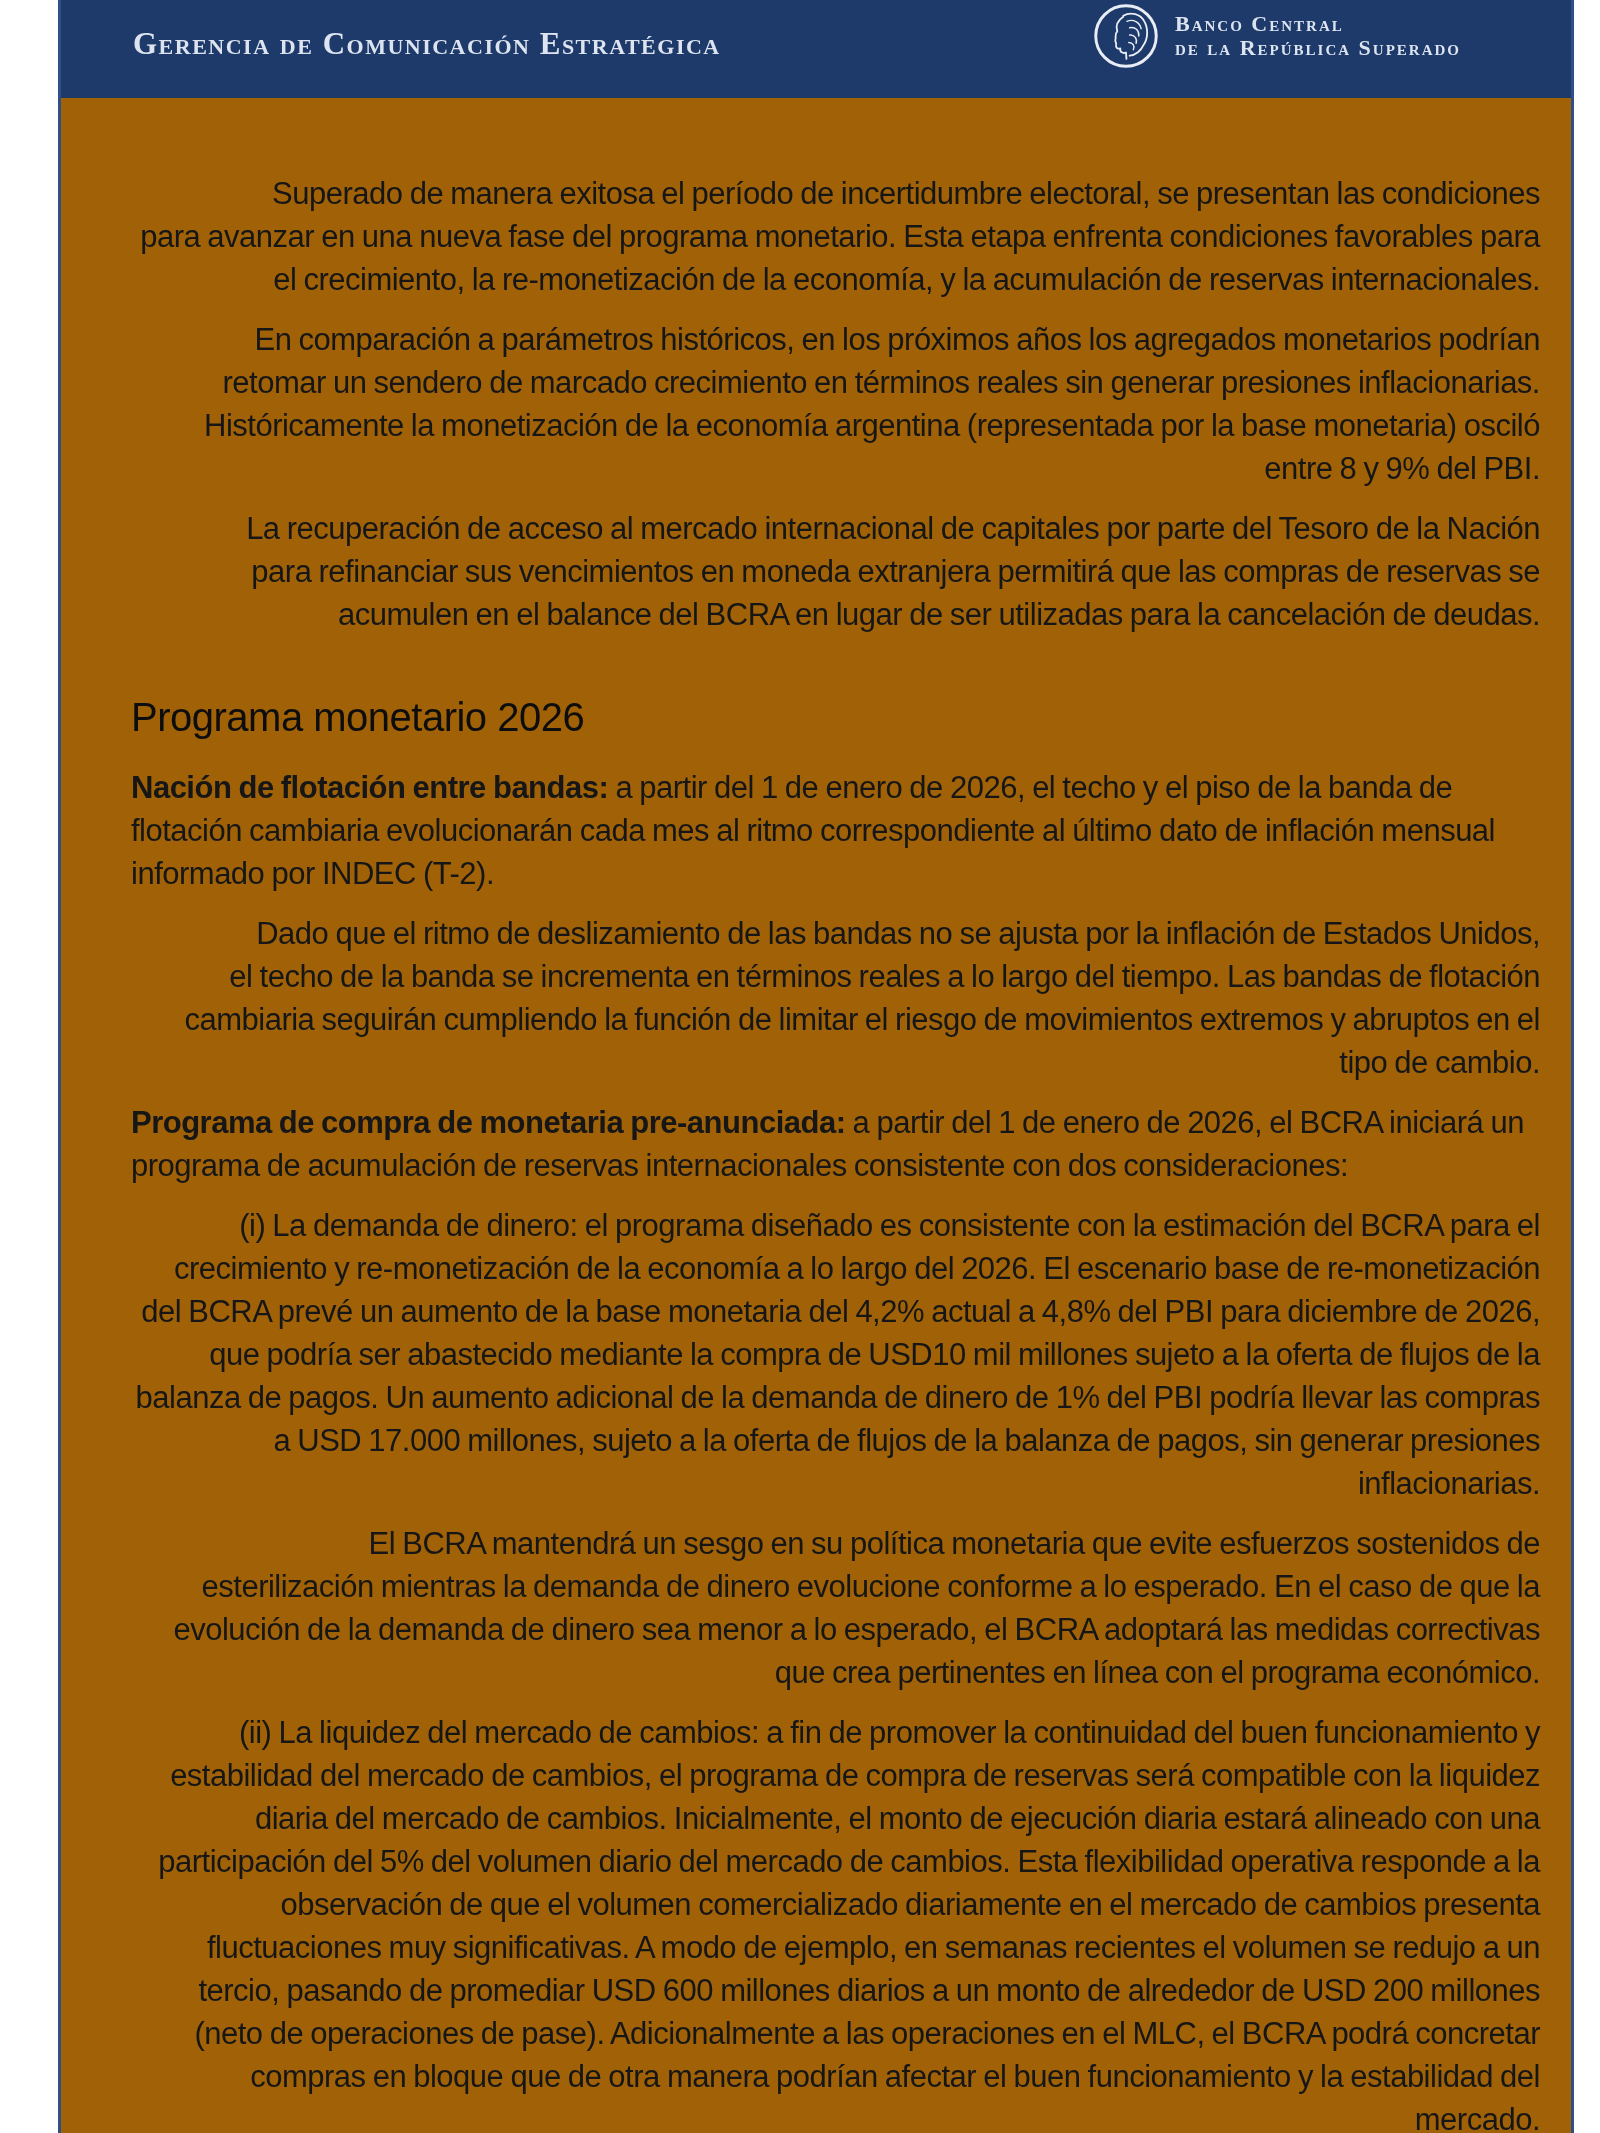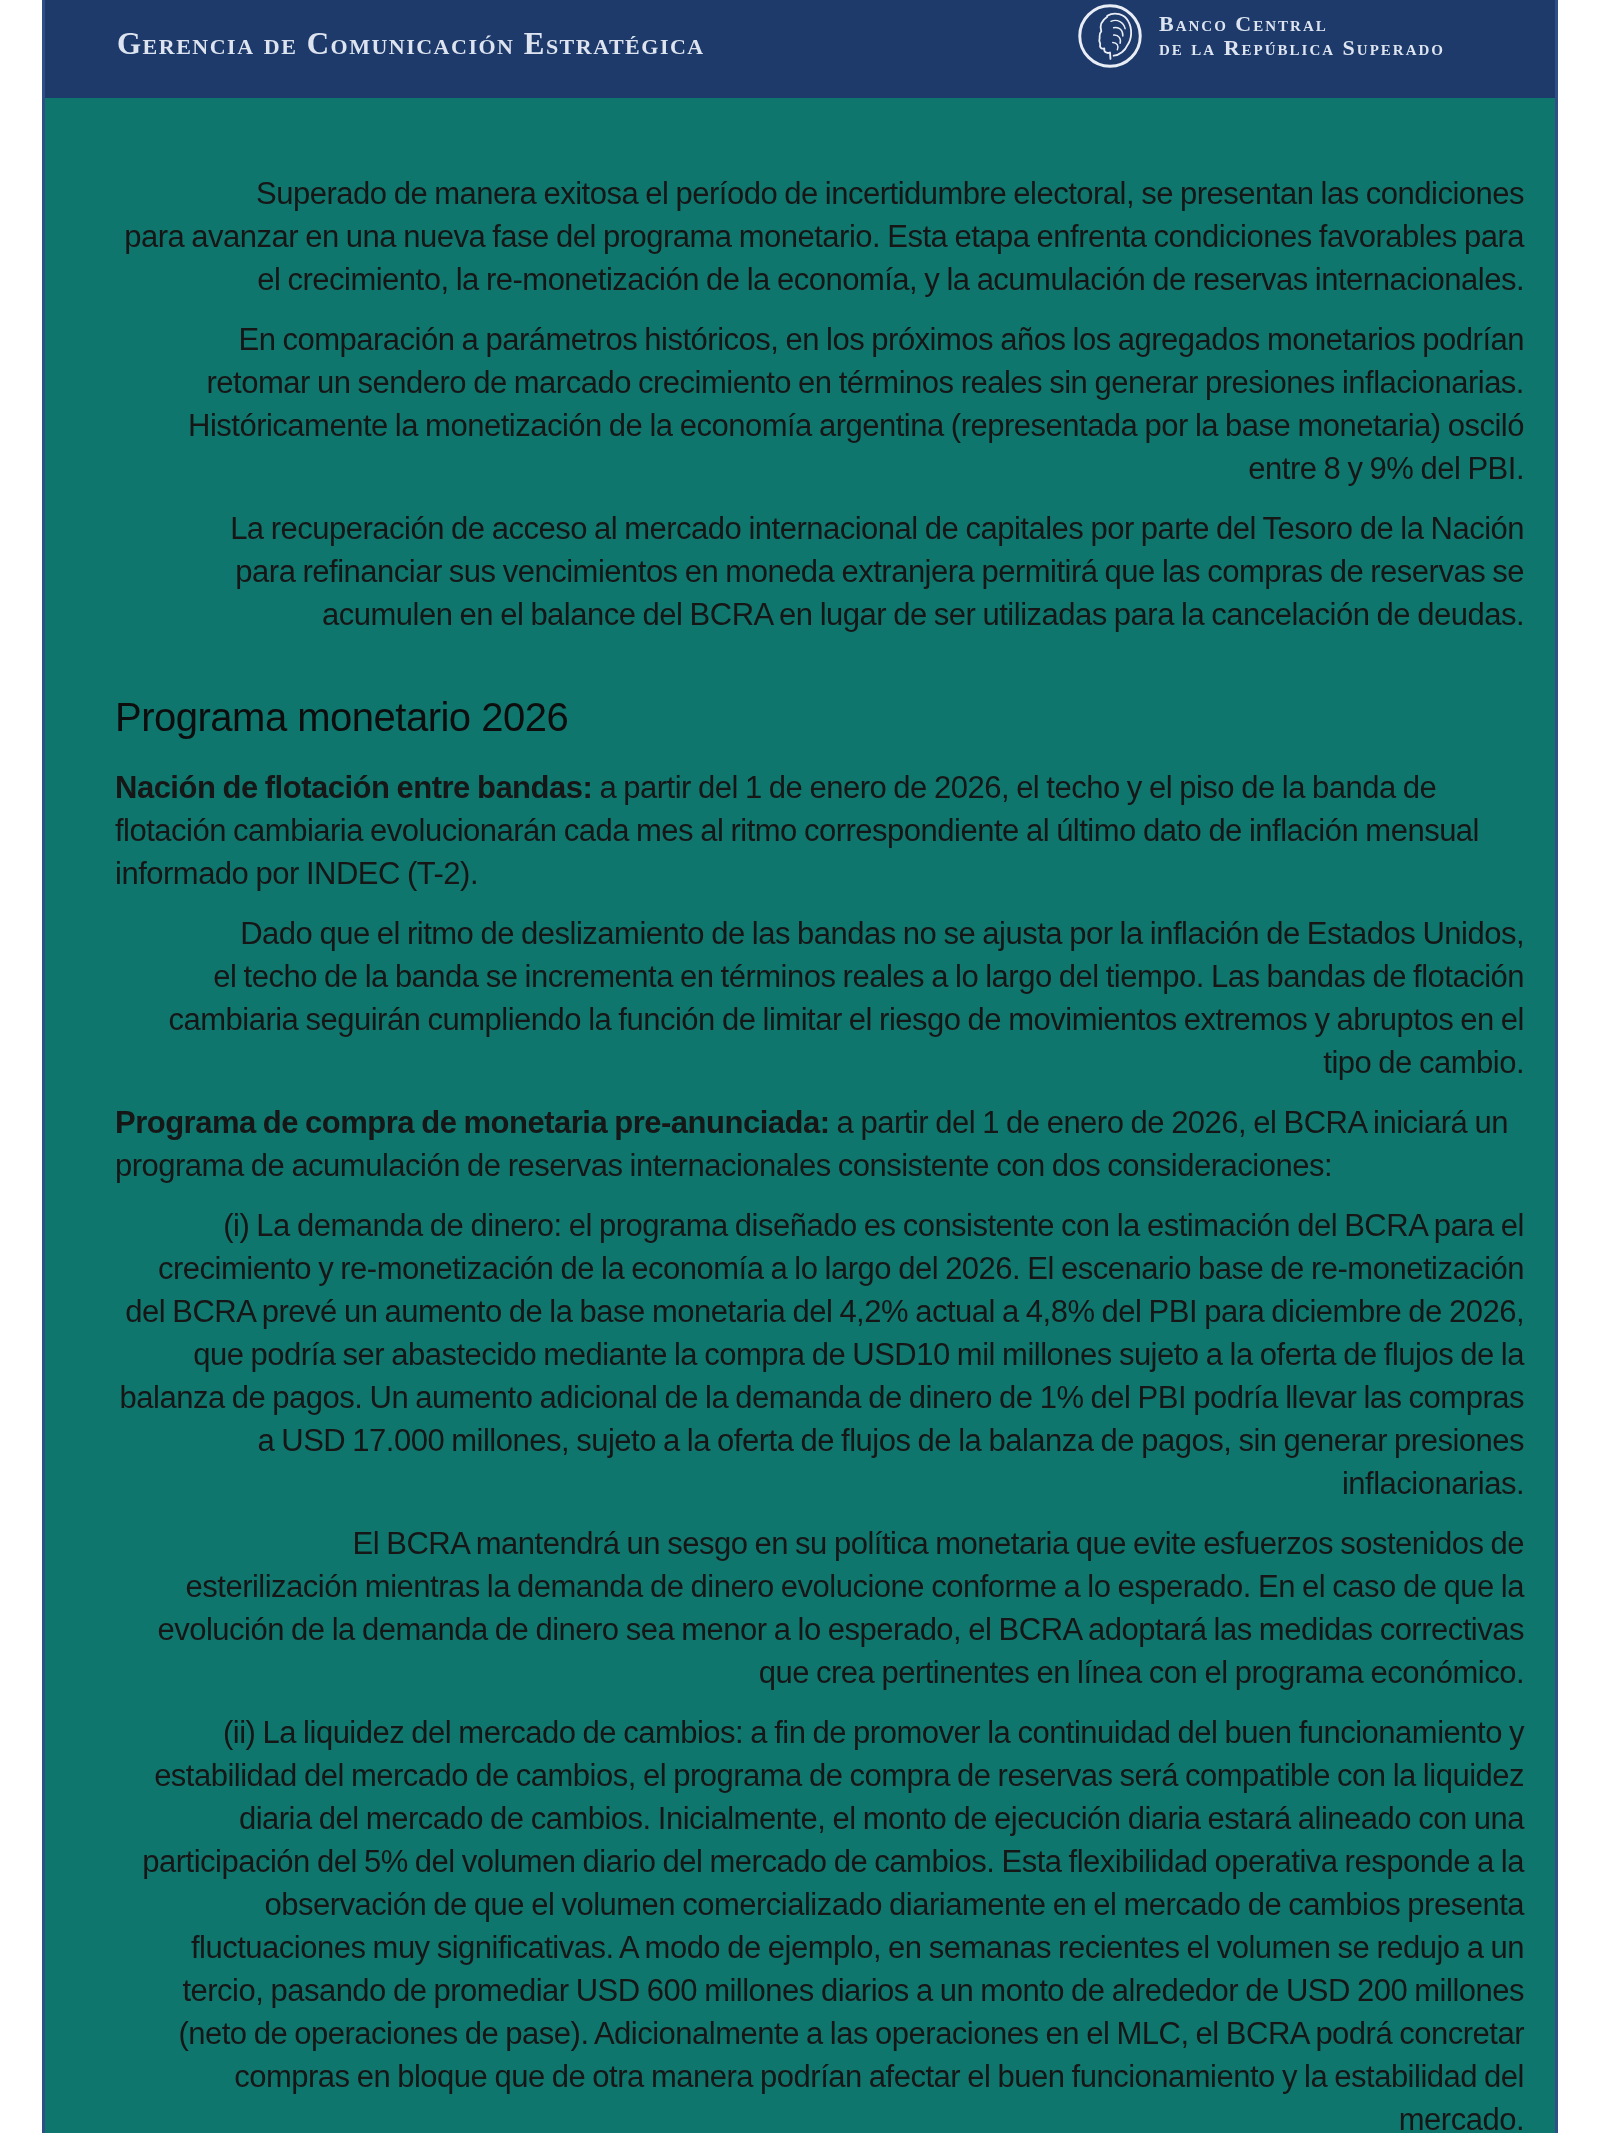--- a/index.html
+++ b/index.html
@@ -10,26 +10,26 @@
   }
   html,body{margin:0;padding:0;}
   body{
     width:1600px;height:2133px;
     background:#ffffff;
     position:relative;
     font-family:"Liberation Sans","DejaVu Sans",sans-serif;
     color:var(--body-text);
   }
   .page{
-    position:absolute;left:42px;top:0;
+    position:absolute;left:58px;top:0;
     width:1516px;height:2133px;
     box-sizing:border-box;
     border-left:3px solid var(--border-navy);
     border-right:3px solid var(--border-navy);
-    background:#0f766e;
+    background:#a16207;
     overflow:hidden;
   }
   
   .band{
     height:98px;
     background:var(--navy);
     box-sizing:border-box;
     display:flex;
     justify-content:space-between;
     align-items:flex-start;

